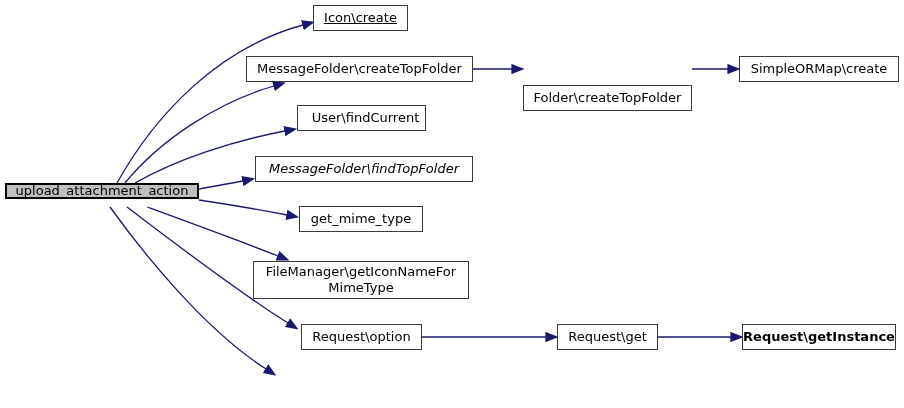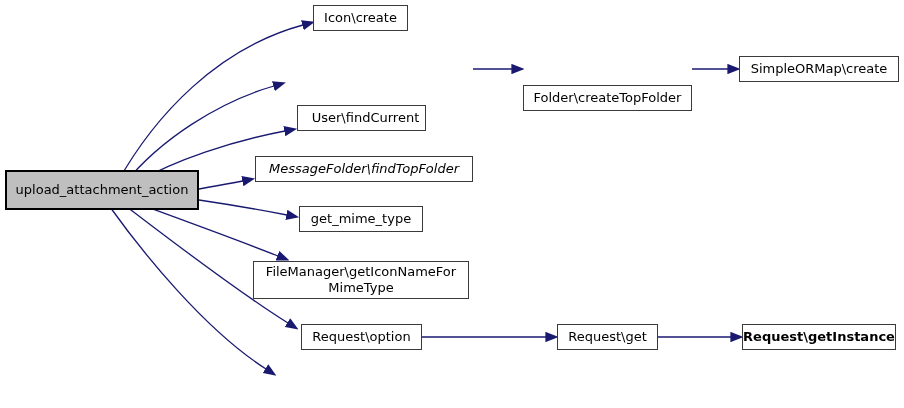--- a/index.html
+++ b/index.html
@@ -64,24 +64,25 @@
       <path d="M147,207 C188,222 240,241 278,256" marker-end="url(#arrow)"></path>
       <path d="M127,207 C168,238 235,290 288,323" marker-end="url(#arrow)"></path>
       <path d="M110,207 C143,253 205,330 266,369" marker-end="url(#arrow)"></path>
       <path d="M473,69 L512,69" marker-end="url(#arrow)"></path>
       <path d="M692,69 L728,69" marker-end="url(#arrow)"></path>
       <path d="M422,337 L546,337" marker-end="url(#arrow)"></path>
       <path d="M658,337 L731,337" marker-end="url(#arrow)"></path>
     </g>
   </svg>
 
-  <div class="node main" style="left:5px; top:170px; width:194px; height:40px;">upload_attachment_action</div>
+  <div class="node main" style="left:5px; top:183px; width:194px; height:16px;">upload_attachment_action</div>
 
-  <div class="node" style="left:313px; top:5px; width:95px; height:26px;">Icon\create</div>
+  <div class="node" style="left:313px; top:5px; width:95px; height:26px;text-decoration:underline;">Icon\create</div>
 
+  <div class="node" style="left:246px; top:56px; width:227px; height:26px;">MessageFolder\createTopFolder</div>
 
   <div class="node" style="left:523px; top:56px; width:169px; height:26px;margin-top:29px;">Folder\createTopFolder</div>
 
   <div class="node" style="left:739px; top:56px; width:160px; height:26px;">SimpleORMap\create</div>
 
   <div class="node" style="left:297px; top:105px; width:129px; height:26px;padding-left:8px;">User\findCurrent</div>
 
   <div class="node" style="left:255px; top:156px; width:218px; height:26px;font-style:italic;">MessageFolder\findTopFolder</div>
 
   <div class="node" style="left:299px; top:206px; width:124px; height:26px;">get_mime_type</div>

